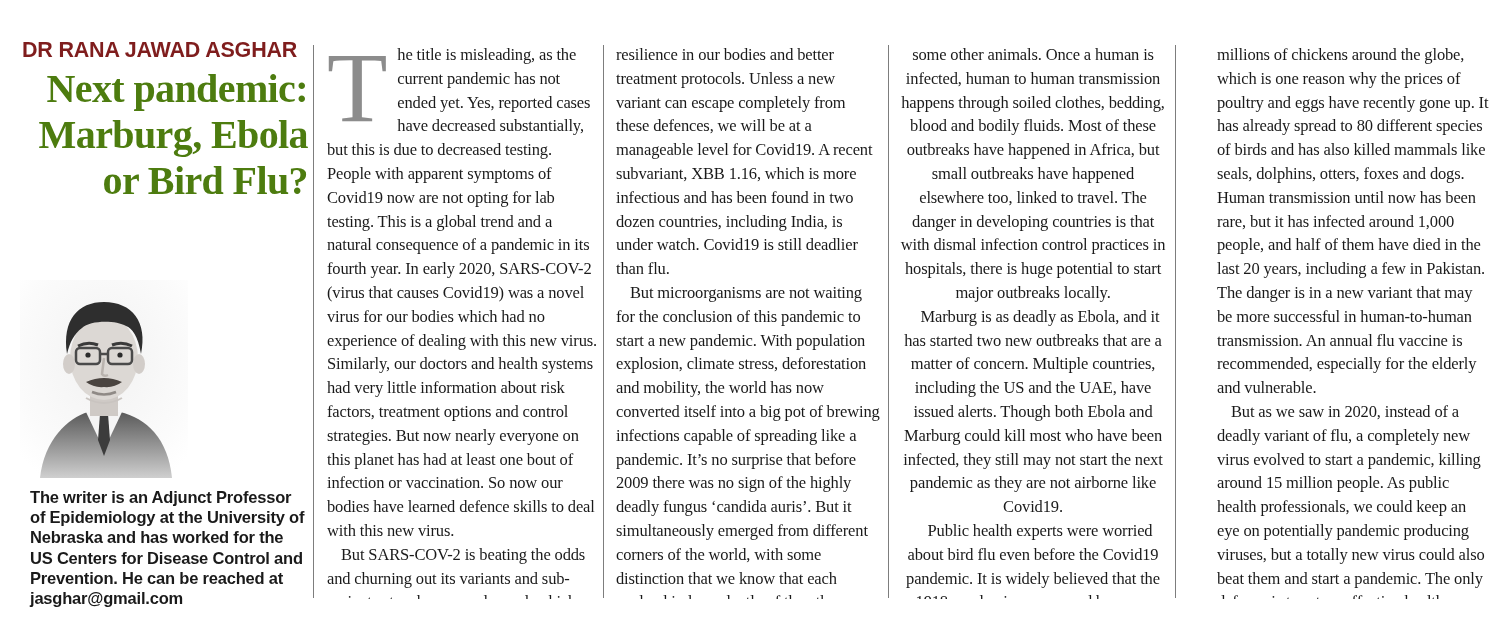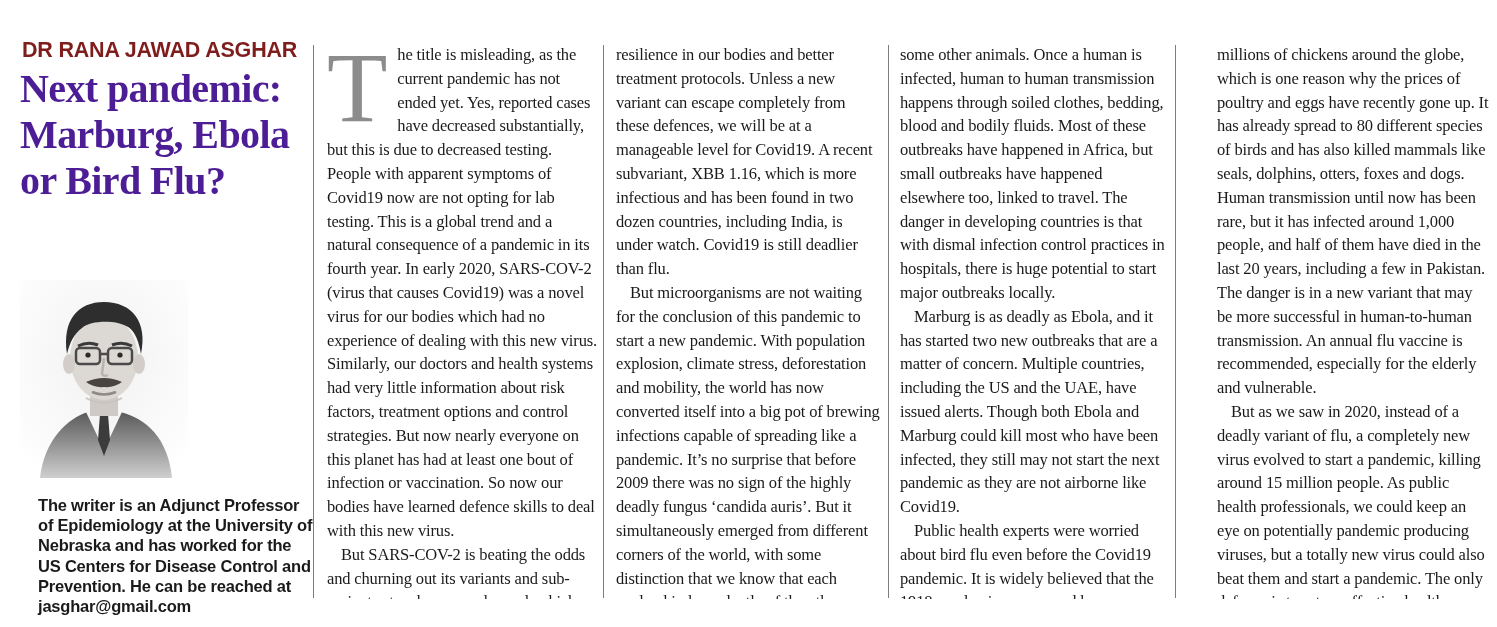--- a/index.html
+++ b/index.html
@@ -15,27 +15,27 @@
   .byline{
     position:absolute;left:22px;top:38px;width:290px;
     font-family:"Liberation Sans", sans-serif;
     font-weight:bold;font-size:21.5px;line-height:24px;
     letter-spacing:-0.2px;color:#7f1d1d;
   }
   .headline{
     position:absolute;left:20px;top:66px;width:288px;margin:0;
     font-family:"Liberation Serif", serif;
     font-weight:600;font-size:40px;line-height:46px;
-    letter-spacing:-0.6px;color:#4c1d95;
+    letter-spacing:-0.6px;color:#4d7c0f;text-align:right;
   }
   .photo{
     position:absolute;left:20px;top:280px;width:168px;height:198px;
   }
   .bio{
-    position:absolute;left:22px;top:479px;width:276px;margin:16px;
+    position:absolute;left:22px;top:479px;width:276px;margin:8px;
     font-family:"Liberation Sans", sans-serif;
     font-weight:bold;font-size:16.5px;line-height:20.2px;
     letter-spacing:-0.2px;color:#1a1a1a;
   }
   
   .vrule{
     position:absolute;top:45px;width:1px;height:553px;
     background:#7d7d7d;
   }
   .vrule.r1{left:313px;}
@@ -44,21 +44,21 @@
   .vrule.r4{left:1175px;}
   
   .col{
     position:absolute;top:43px;height:556px;overflow:hidden;
     font-size:16.5px;line-height:23.8px;
     letter-spacing:-0.15px;
     text-align:left;
   }
   .col.c1{left:327px;width:270px;}
   .col.c2{left:616px;width:266px;font-family:Liberation Serif, serif;}
-  .col.c3{left:900px;width:266px;}
+  .col.c3{left:900px;width:266px;text-align:center;}
   .col.c4{left:1217px;width:274px;}
   .col p{margin:0;}
   .col p.indent{text-indent:14px;}
   .dropcap{
     float:left;
     font-family:"Liberation Serif", serif;
     font-size:99px;line-height:78px;
     padding:6px 10px 0 0;
     color:#8c8c8c;
     font-weight:500;

